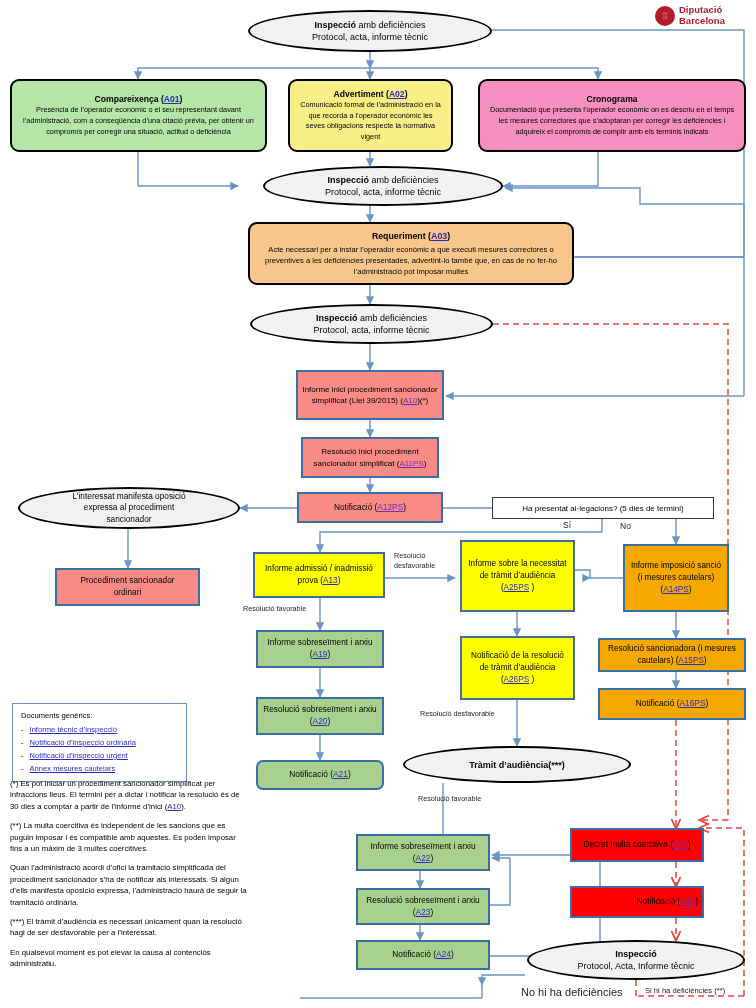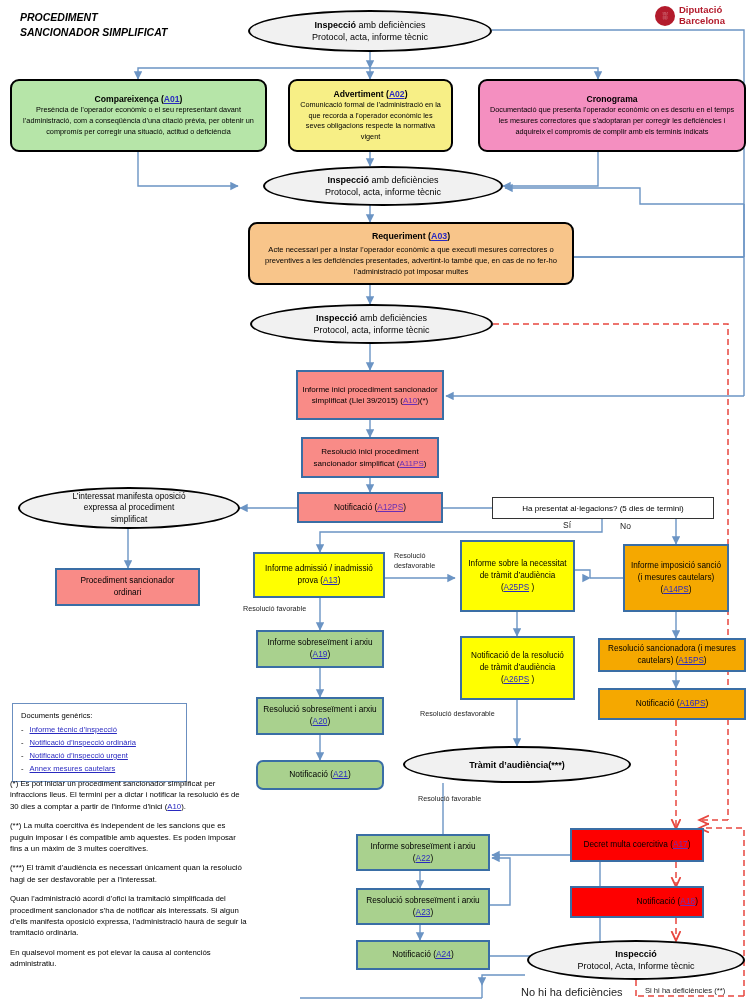--- a/index.html
+++ b/index.html
@@ -142,24 +142,20 @@
       <path d="M676,720 L676,828" marker-end="url(#ar)"></path>
       <path d="M676,862 L676,886" marker-end="url(#ar)"></path>
       <path d="M676,918 L676,940" marker-end="url(#ar)"></path>
       <path d="M728,820 L700,820" marker-end="url(#ar)"></path>
       <path d="M744,996 L744,828 L700,828" marker-end="url(#ar)"></path>
       <path d="M744,996 L636,996"></path>
       <path d="M636,996 L636,975"></path>
     </g>
   </svg>
 
-  <div class="hdr" style="left:20px;top:10px;font-size:10.5px;line-height:15px;">
-    <div>PROCEDIMENT</div>
-    <div>SANCIONADOR SIMPLIFICAT</div>
-  </div>
 
   <div class="logo" style="left:655px;top:5px;">
     <div class="logo-mark">
       <span>░</span>
     </div>
     <div class="logo-txt">
       <div>Diputació</div>
       <div>Barcelona</div>
     </div>
   </div>
@@ -228,21 +224,21 @@
 
   <div class="node box" style="left:297px;top:492px;width:146px;height:31px;background:#f98b87;font-size:8.3px;line-height:11.5px;">
     <div>
       <span>Notificació (</span><span class="lnkv">A12PS</span><span>)</span>
     </div>
   </div>
 
   <div class="node ell" style="left:18px;top:487px;width:222px;height:42px;font-size:8.3px;line-height:11.6px;">
     <div>L’interessat manifesta oposició</div>
     <div>expressa al procediment</div>
-    <div>simplificat</div>
+    <div>sancionador</div>
   </div>
 
   <div class="node box" style="left:55px;top:568px;width:145px;height:38px;background:#f98b87;font-size:8.3px;line-height:11.6px;">
     <div>Procediment sancionador</div>
     <div>ordinari</div>
   </div>
 
   <div class="node plainbox" style="left:492px;top:497px;width:222px;height:22px;font-size:8px;">
     <div>Ha presentat al·legacions? (5 dies de termini)</div>
   </div>
@@ -373,18 +369,18 @@
         <span class="lnk">Annex mesures cautelars</span>
       </li>
     </ul>
   </div>
 
   <div class="notes" style="left:10px;top:778px;width:240px;font-size:7.8px;line-height:11.4px;">
     <p>
       <span>(*) Es pot iniciar un procediment sancionador simplificat per infraccions lleus.  El termini per a dictar i notificar la resolució és de 30 dies a comptar a partir de l’informe d’inici (</span><span class="lnk">A10</span><span>).</span>
     </p>
     <p>(**) La multa coercitiva és independent de les sancions que es puguin imposar i és compatible amb aquestes. Es poden imposar fins a un màxim de 3 multes coercitives.</p>
+    <p>Quan l’administració acordi d’ofici la tramitació simplificada del procediment sancionador s’ha de notificar als interessats. Si algun d’ells manifesta oposició expressa, l’administració haurà de seguir la tramitació ordinària.</p>
     <p>(***) El tràmit d’audiència es necessari únicament quan la resolució hagi de ser desfavorable per a l’interessat.</p>
-    <p>Quan l’administració acordi d’ofici la tramitació simplificada del procediment sancionador s’ha de notificar als interessats. Si algun d’ells manifesta oposició expressa, l’administració haurà de seguir la tramitació ordinària.</p>
     <p>En qualsevol moment es pot elevar la causa al contenciós administratiu.</p>
   </div>
 
 </div>
 
 </body></html>

